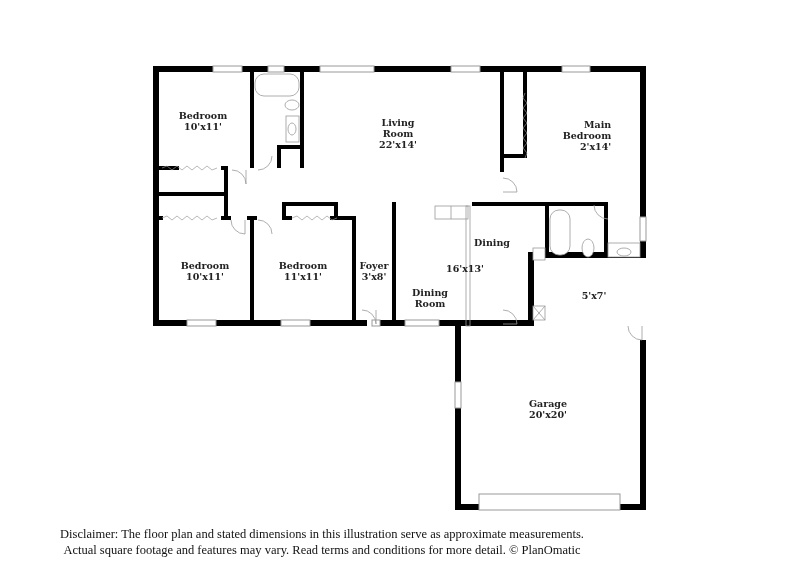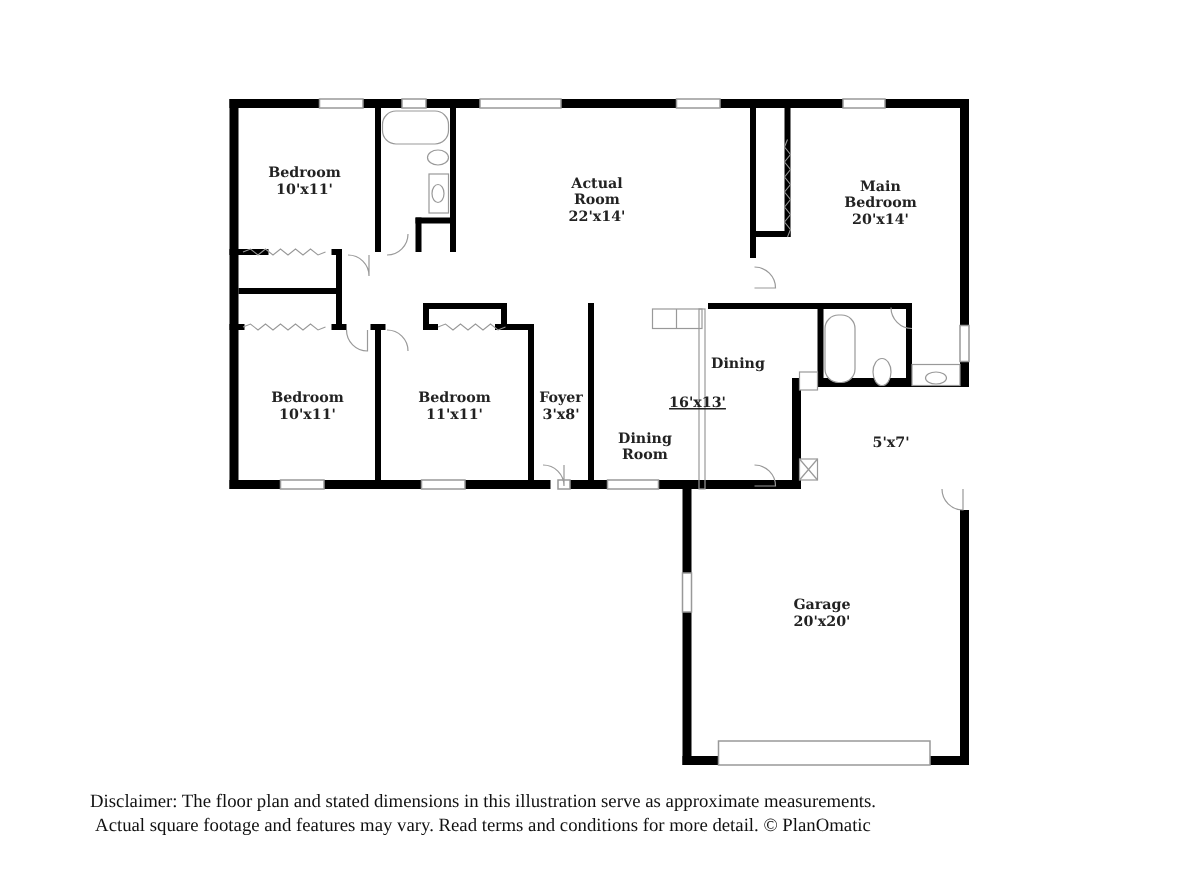--- a/index.html
+++ b/index.html
@@ -109,45 +109,45 @@
     <rect x="608" y="243" width="32" height="14"></rect>
     <ellipse cx="624" cy="252" rx="7" ry="4"></ellipse>
   </g>
 </svg>
 
 <div class="room-label" style="left:203px;top:110px;">
   <span>Bedroom</span>
   <span>10'x11'</span>
 </div>
 <div class="room-label" style="left:398px;top:117px;">
-  <span>Actual</span>
+  <span>Living</span>
   <span>Room</span>
   <span>22'x14'</span>
 </div>
-<div class="room-label" style="left:587px;top:119px;">
+<div class="room-label" style="left:587px;top:119px;text-align:right;">
   <span>Main</span>
   <span>Bedroom</span>
-  <span>20'x14'</span>
+  <span>2'x14'</span>
 </div>
 <div class="room-label" style="left:205px;top:260px;">
   <span>Bedroom</span>
   <span>10'x11'</span>
 </div>
 <div class="room-label" style="left:303px;top:260px;">
   <span>Bedroom</span>
   <span>11'x11'</span>
 </div>
 <div class="room-label" style="left:374px;top:260px;">
   <span>Foyer</span>
   <span>3'x8'</span>
 </div>
 <div class="room-label" style="left:492px;top:237px;">
   <span>Dining</span>
 </div>
-<div class="room-label" style="left:465px;top:263px;text-decoration:underline;">
+<div class="room-label" style="left:465px;top:263px;">
   <span>16'x13'</span>
 </div>
 <div class="room-label" style="left:430px;top:287px;">
   <span>Dining</span>
   <span>Room</span>
 </div>
 <div class="room-label" style="left:594px;top:290px;">
   <span>5'x7'</span>
 </div>
 <div class="room-label" style="left:548px;top:398px;">

